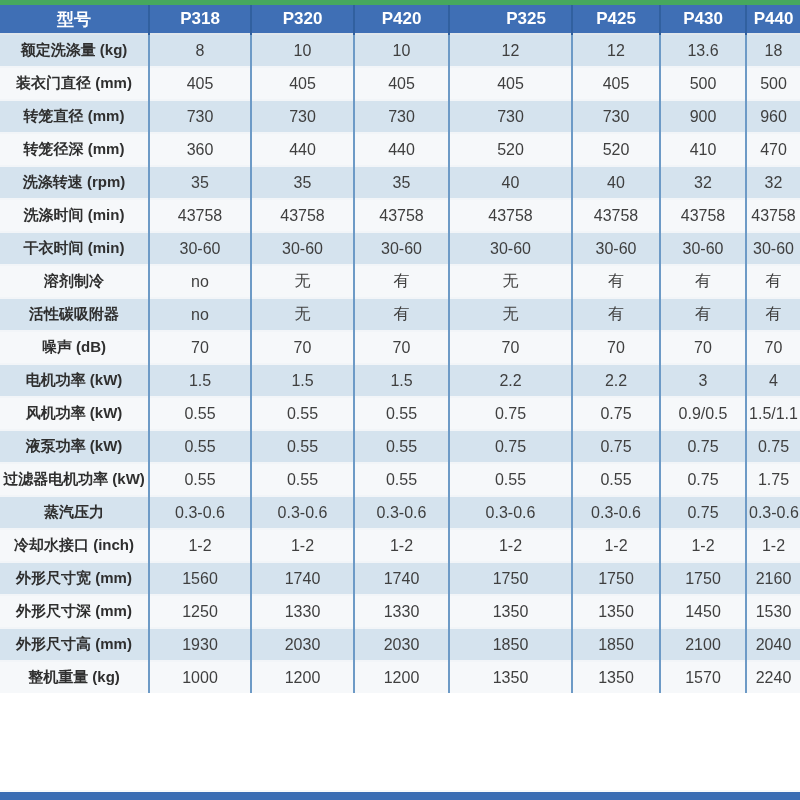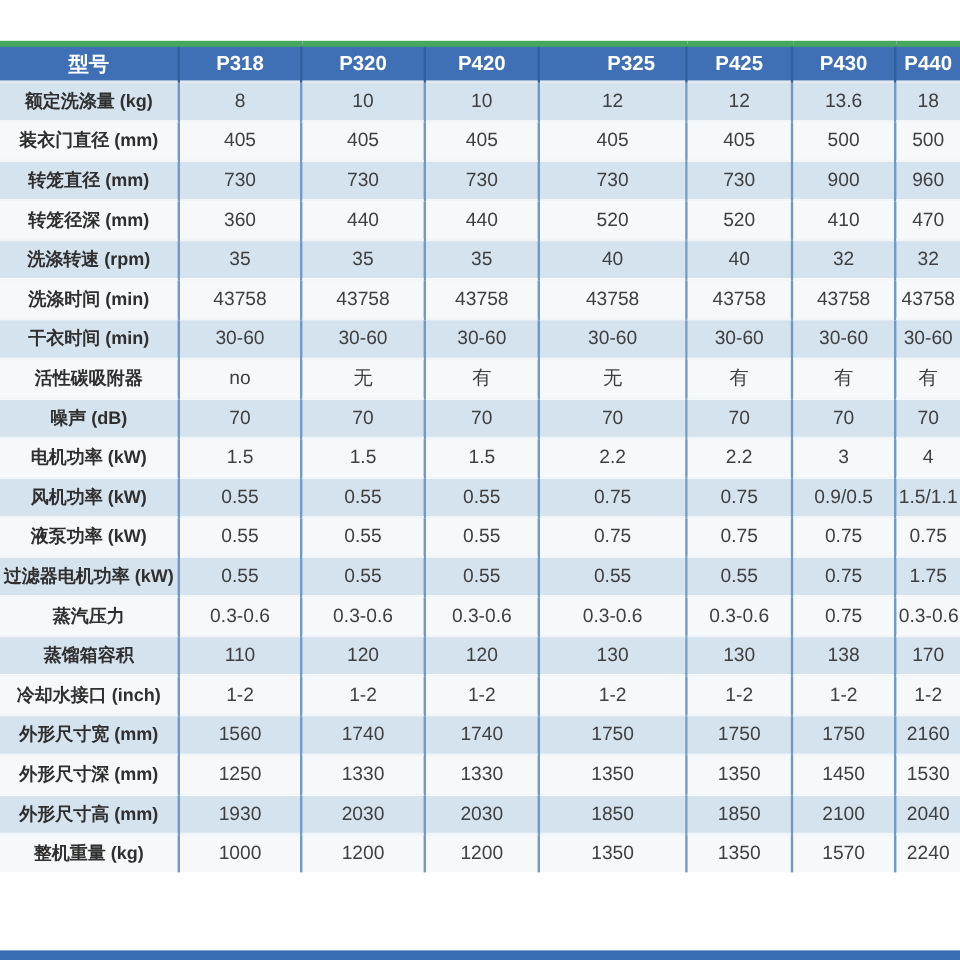--- a/index.html
+++ b/index.html
@@ -14,21 +14,20 @@
   .page {
     width: 800px;
     height: 800px;
     display: flex;
     flex-direction: column;
   }
   table.spec-table {
     width: 800px;
     border-collapse: collapse;
     table-layout: fixed;
-    margin-top: 34px;
   }
   
   table.spec-table th:nth-child(1) { width: 148px; }
   table.spec-table th:nth-child(2) { width: 100px; }
   table.spec-table th:nth-child(3) { width: 101px; }
   table.spec-table th:nth-child(4) { width: 93px;  }
   table.spec-table th:nth-child(5) { width: 90px; padding-left: 31px;  }
   table.spec-table th:nth-child(6) { width: 86px;  }
   table.spec-table th:nth-child(7) { width: 84px;  }
   table.spec-table th:nth-child(8) { width: auto;  }
@@ -160,20 +159,30 @@
           <td class="label">干衣时间 (min)</td>
           <td>30-60</td>
           <td>30-60</td>
           <td>30-60</td>
           <td>30-60</td>
           <td>30-60</td>
           <td>30-60</td>
           <td>30-60</td>
         </tr>
         <tr>
+          <td class="label">溶剂制冷</td>
+          <td>no</td>
+          <td>无</td>
+          <td>有</td>
+          <td>无</td>
+          <td>有</td>
+          <td>有</td>
+          <td>有</td>
+        </tr>
+        <tr>
           <td class="label">活性碳吸附器</td>
           <td>no</td>
           <td>无</td>
           <td>有</td>
           <td>无</td>
           <td>有</td>
           <td>有</td>
           <td>有</td>
         </tr>
         <tr>
@@ -230,30 +239,20 @@
           <td class="label">蒸汽压力</td>
           <td>0.3-0.6</td>
           <td>0.3-0.6</td>
           <td>0.3-0.6</td>
           <td>0.3-0.6</td>
           <td>0.3-0.6</td>
           <td>0.75</td>
           <td>0.3-0.6</td>
         </tr>
         <tr>
-          <td class="label">蒸馏箱容积</td>
-          <td>110</td>
-          <td>120</td>
-          <td>120</td>
-          <td>130</td>
-          <td>130</td>
-          <td>138</td>
-          <td>170</td>
-        </tr>
-        <tr>
           <td class="label">冷却水接口 (inch)</td>
           <td>1-2</td>
           <td>1-2</td>
           <td>1-2</td>
           <td>1-2</td>
           <td>1-2</td>
           <td>1-2</td>
           <td>1-2</td>
         </tr>
         <tr>

